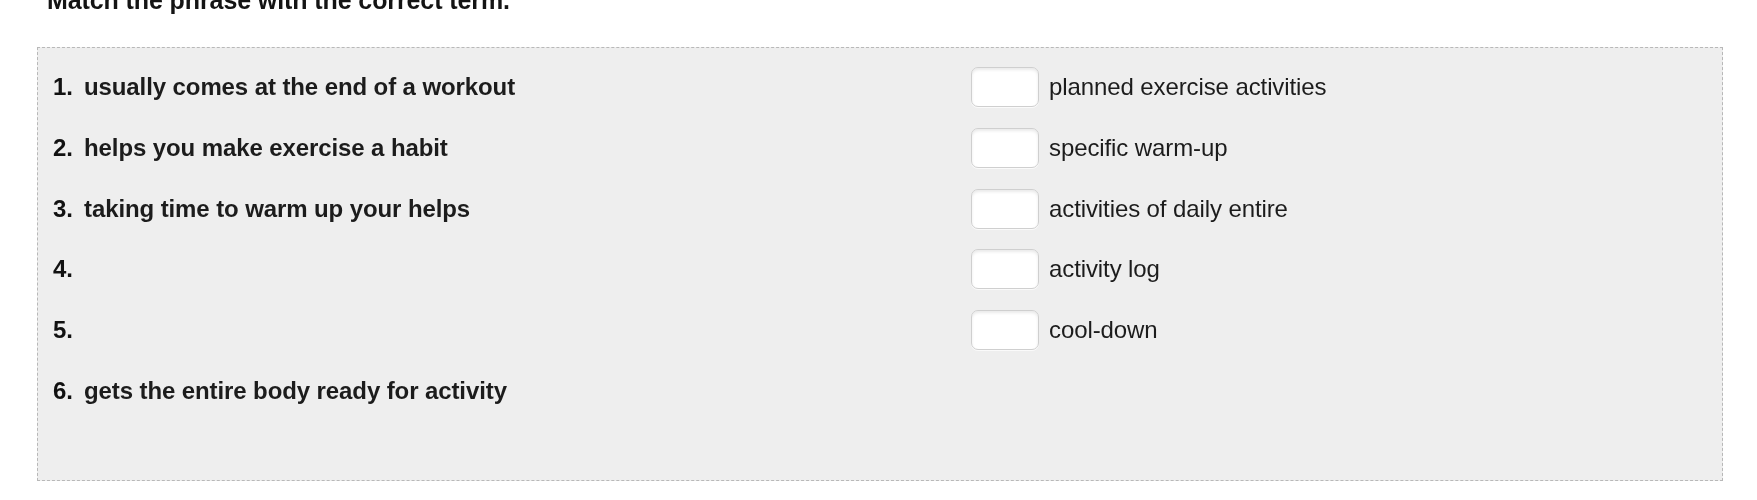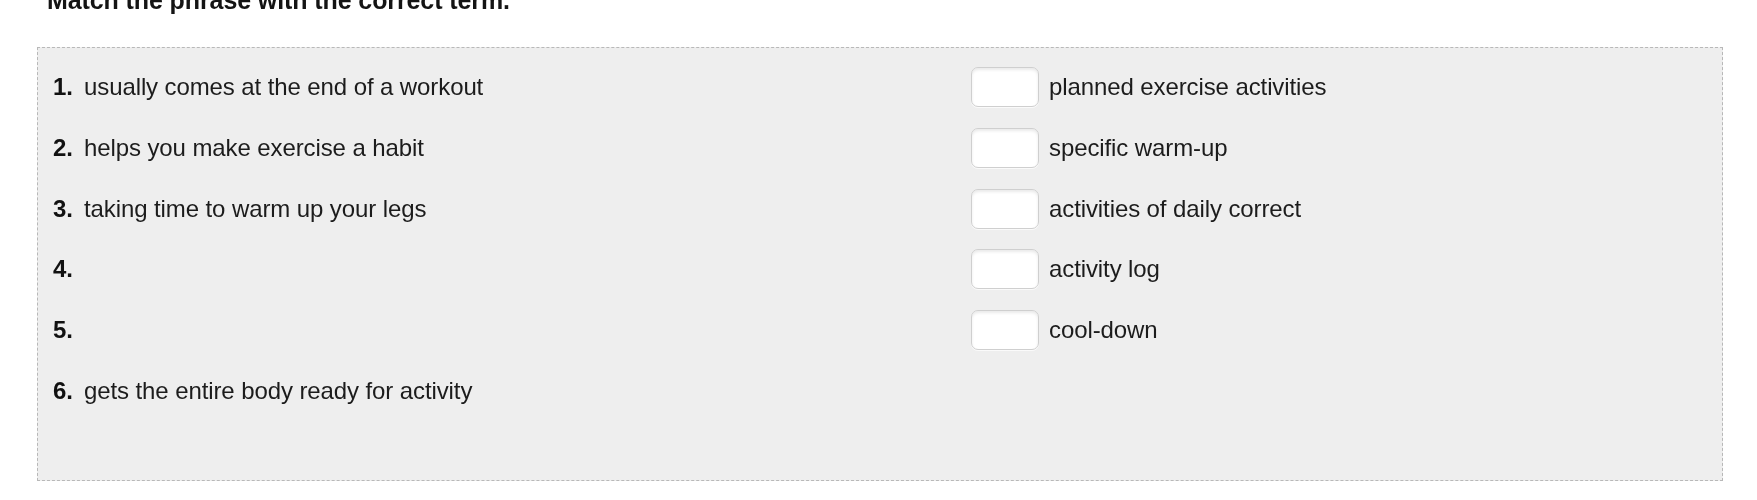--- a/index.html
+++ b/index.html
@@ -75,21 +75,21 @@
     width: 46px;
     padding-left: 15px;
     box-sizing: border-box;
     font-size: 24px;
     font-weight: 700;
     color: #111111;
     text-align: left;
   }
   .phrase-text {
     font-size: 24px;
-    font-weight: 400;
+    font-weight: 700;
     color: #1c1c1c;
     white-space: nowrap;
     letter-spacing: -0.1px;
   }
 
   
   .term {
     position: absolute;
     left: 933px;
     top: 0;
@@ -151,25 +151,25 @@
         </div>
         <div class="term">
           <input class="blank" type="text" value="" style="">
           <span class="term-text">specific warm-up</span>
         </div>
       </div>
 
       <div class="row" style="top:130px;">
         <div class="phrase">
           <span class="num">3.</span>
-          <span class="phrase-text">taking time to warm up your legs</span>
-        </div>
-        <div class="term">
-          <input class="blank" type="text" value="" style="">
-          <span class="term-text">activities of daily correct</span>
+          <span class="phrase-text">taking time to warm up your helps</span>
+        </div>
+        <div class="term">
+          <input class="blank" type="text" value="" style="">
+          <span class="term-text">activities of daily entire</span>
         </div>
       </div>
 
       <div class="row" style="top:190px;">
         <div class="phrase">
           <span class="num">4.</span>
         </div>
         <div class="term">
           <input class="blank" type="text" value="" style="">
           <span class="term-text">activity log</span>

